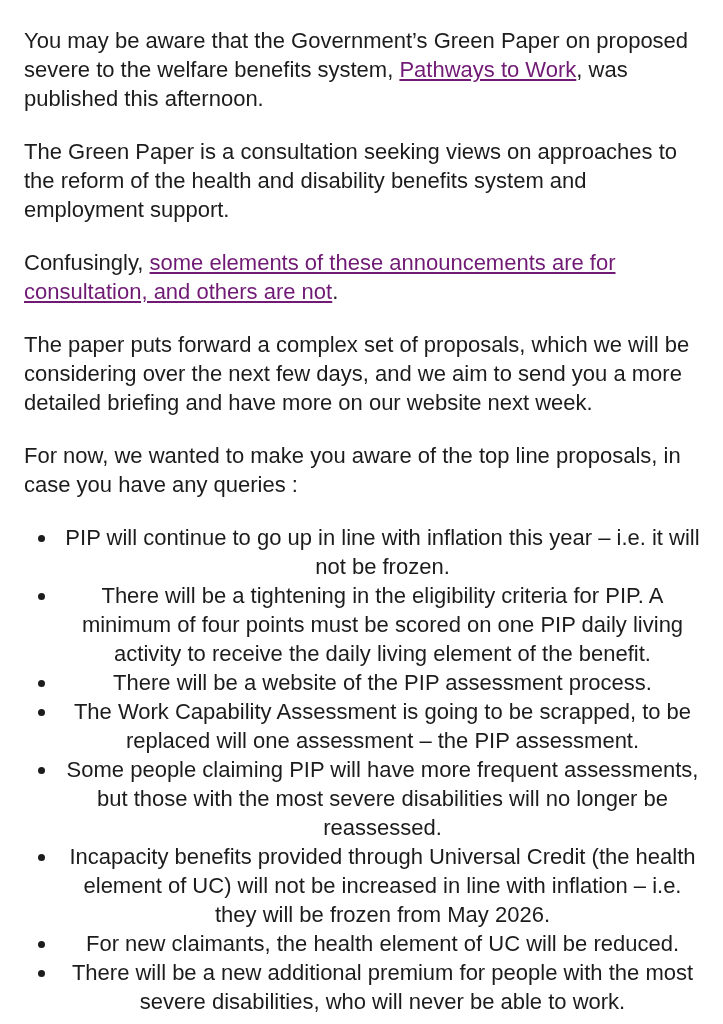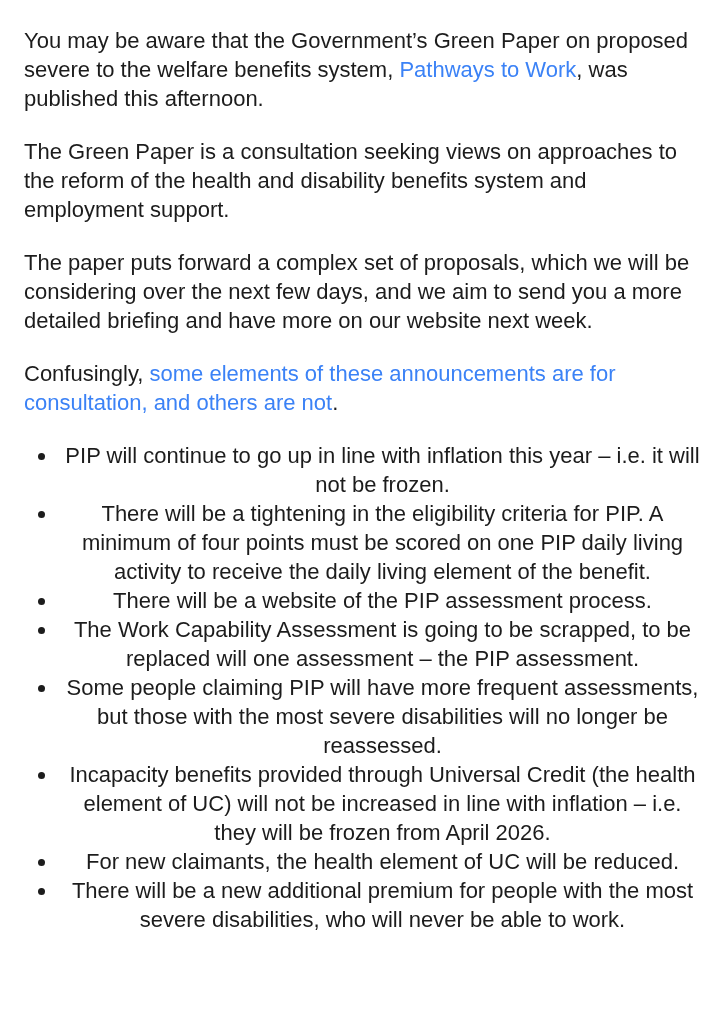--- a/index.html
+++ b/index.html
@@ -17,21 +17,22 @@
     font-family: "Liberation Sans", "DejaVu Sans", sans-serif;
     font-size: 22px;
     line-height: 29px;
     color: #1c1c1c;
     overflow: hidden;
   }
   .page p {
     margin: 0 0 24px 0;
   }
   .page a.doc-link {
-    color: #3b82f6;
+    color: #701a75;
+    text-decoration: underline;
     cursor: pointer;
   }
   ul.proposals {
     margin: 0;
     padding-left: 34px;
     list-style: disc outside;
     text-align: center;
   }
   ul.proposals li {
     margin: 0;
@@ -40,29 +41,30 @@
 </style>
 </head>
 <body>
 
 <div class="page">
 
   <p><span>You may be aware that the Government’s Green Paper on proposed severe to the welfare benefits system, </span><a class="doc-link">Pathways to Work</a><span>, was published this afternoon.</span></p>
 
   <p>The Green Paper is a consultation seeking views on approaches to the reform of the health and disability benefits system and employment support.</p>
 
+  <p><span>Confusingly, </span><a class="doc-link">some elements of these announcements are for consultation, and others are not</a><span>.</span></p>
+
   <p>The paper puts forward a complex set of proposals, which we will be considering over the next few days, and we aim to send you a more detailed briefing and have more on our website next week.</p>
 
-  <p><span>Confusingly, </span><a class="doc-link">some elements of these announcements are for consultation, and others are not</a><span>.</span></p>
-
+  <p>For now, we wanted to make you aware of the top line proposals, in case you have any queries :</p>
 
   <ul class="proposals">
     <li><span>PIP will continue to go up in line with inflation this year – i.e. it will not be frozen.</span></li>
     <li><span>There will be a tightening in the eligibility criteria for PIP. A minimum of four points must be scored on one PIP daily living activity to receive the daily living element of the benefit.</span></li>
     <li><span>There will be a website of the PIP assessment process.</span></li>
     <li><span>The Work Capability Assessment is going to be scrapped, to be replaced will one assessment – the PIP assessment.</span></li>
     <li><span>Some people claiming PIP will have more frequent assessments, but those with the most severe disabilities will no longer be reassessed.</span></li>
-    <li><span>Incapacity benefits provided through Universal Credit (the health element of UC) will not be increased in line with inflation – i.e. they will be frozen from April 2026.</span></li>
+    <li><span>Incapacity benefits provided through Universal Credit (the health element of UC) will not be increased in line with inflation – i.e. they will be frozen from May 2026.</span></li>
     <li><span>For new claimants, the health element of UC will be reduced.</span></li>
     <li><span>There will be a new additional premium for people with the most severe disabilities, who will never be able to work.</span></li>
   </ul>
 
 </div>
 
 </body></html>

